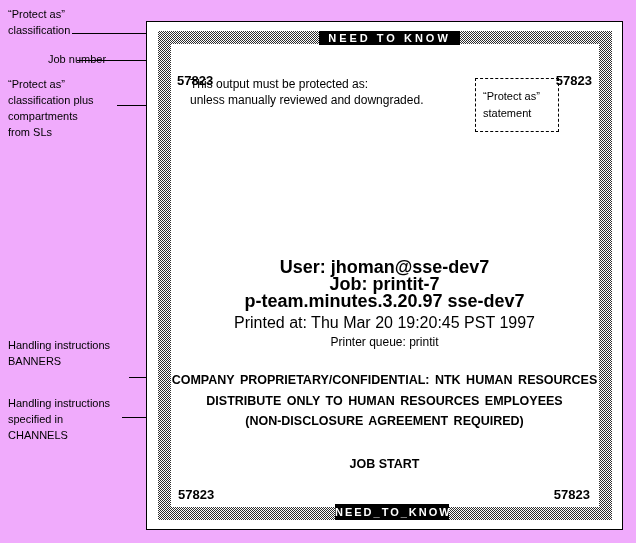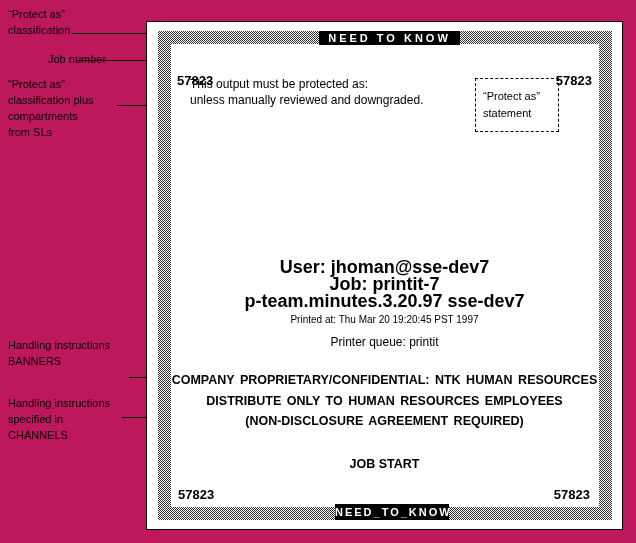--- a/index.html
+++ b/index.html
@@ -1,17 +1,17 @@
 <!DOCTYPE html>
 <html><head>
 <meta charset="utf-8">
 <style>
   html,body{margin:0;padding:0;background:#fff;}
   .figure{
-    position:relative;width:636px;height:543px;background:#be185d;
+    position:relative;width:636px;height:543px;background:#f0abfc;
     font-family:"Liberation Sans","DejaVu Sans",sans-serif;color:#000;overflow:hidden;
   }
   
   .callout{position:absolute;left:8px;font-size:11px;line-height:16px;color:#000;}
   .leader-h{position:absolute;height:0;border-top:1px solid #000;}
   .leader-v{position:absolute;width:0;border-left:1px solid #000;}
   
   .page{position:absolute;left:146px;top:21px;width:477px;height:509px;
         border:1px solid #000;box-sizing:border-box;background:#fff;}
   .band{position:absolute;left:11px;top:9px;right:10px;bottom:9px;
@@ -25,21 +25,21 @@
   .jobnum{position:absolute;font-weight:bold;font-size:13px;line-height:13px;}
   .protect-notice{position:absolute;left:43px;top:55px;}
   .pn-intro{font-size:12px;line-height:15px;}
   .pn-class{font-size:16px;line-height:20px;font-weight:bold;margin-top:1px;}
   .pn-caveat{font-size:12px;line-height:15px;margin-top:1px;}
   .dashed-box{position:absolute;left:328px;top:56px;width:84px;height:54px;
               border:1px dashed #000;box-sizing:border-box;font-size:11px;line-height:17px;
               padding:9px 0 0 7px;}
   .center-line{position:absolute;left:0;width:100%;text-align:center;white-space:nowrap;}
   .ji-bold{font-weight:bold;font-size:18px;line-height:17px;}
-  .ji-small{font-size:10px;}
+  .ji-small{font-size:16px;}
   .ji-queue{font-size:12px;}
   .handling{font-weight:bold;font-size:12.5px;line-height:20.5px;word-spacing:2px;}
   .jobstart{font-weight:bold;font-size:12.5px;}
 </style>
 </head>
 <body>
 
 <div class="figure">
 
   <div class="callout" style="top:6px;">

